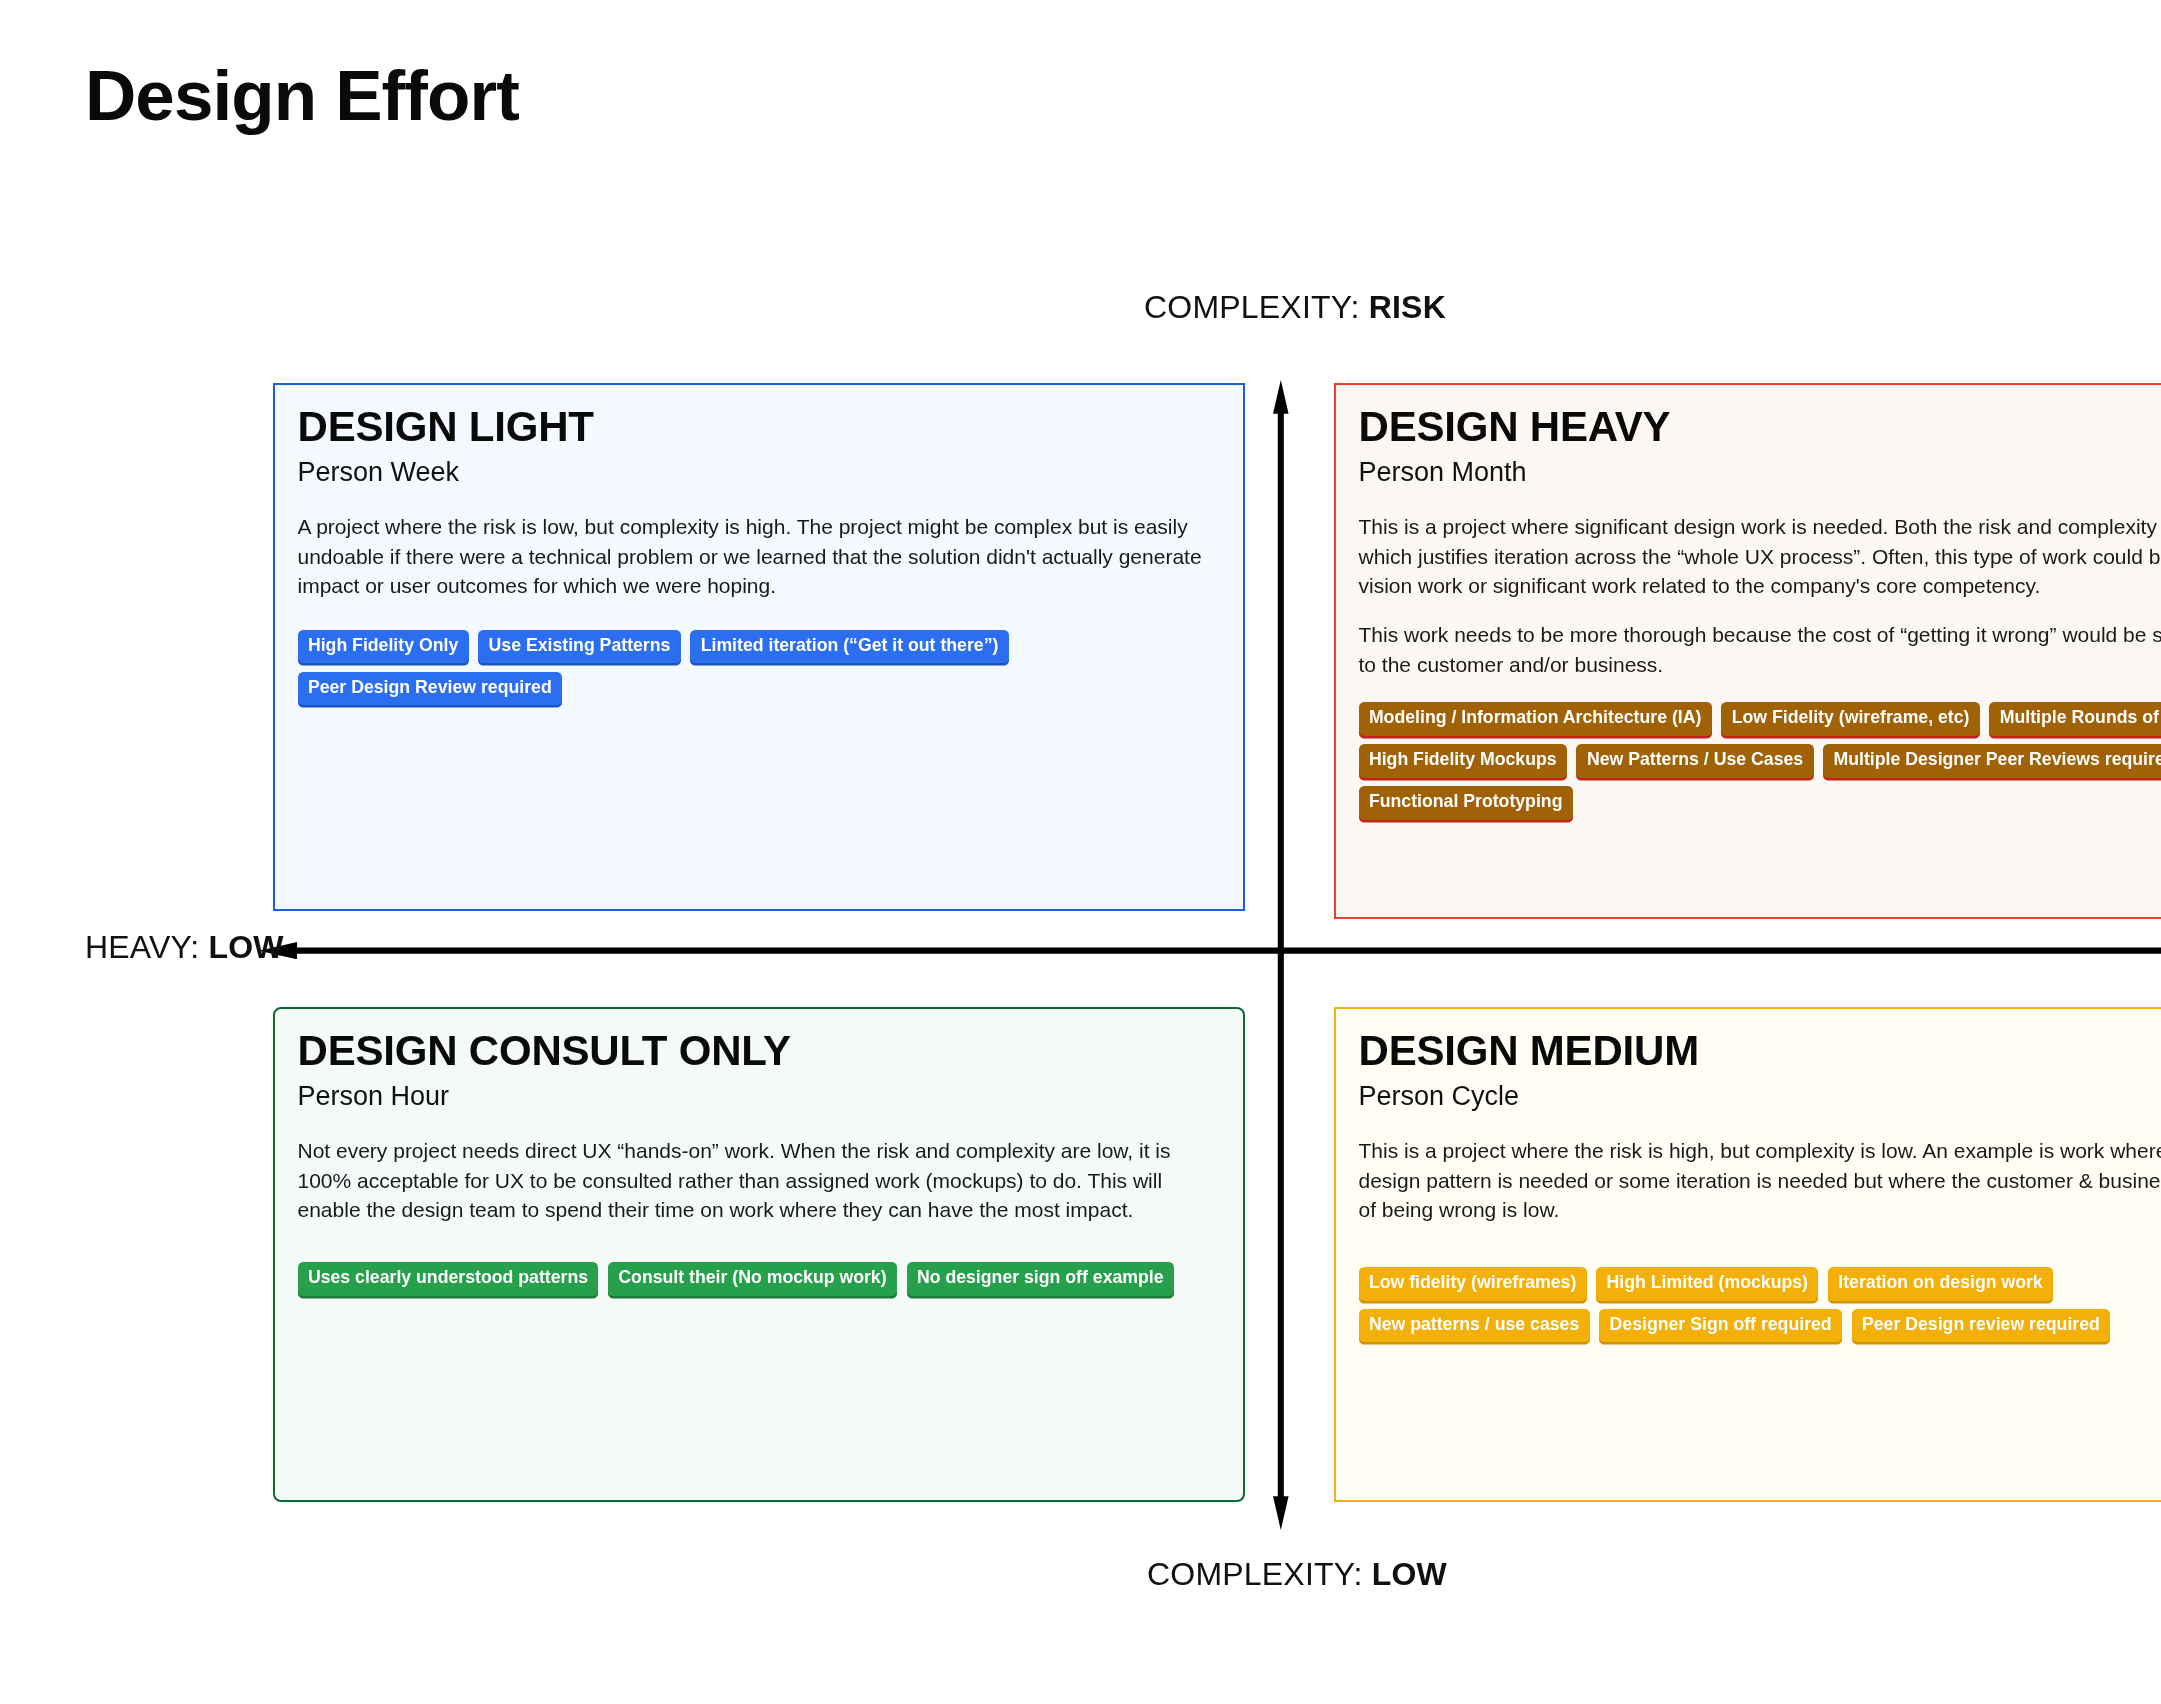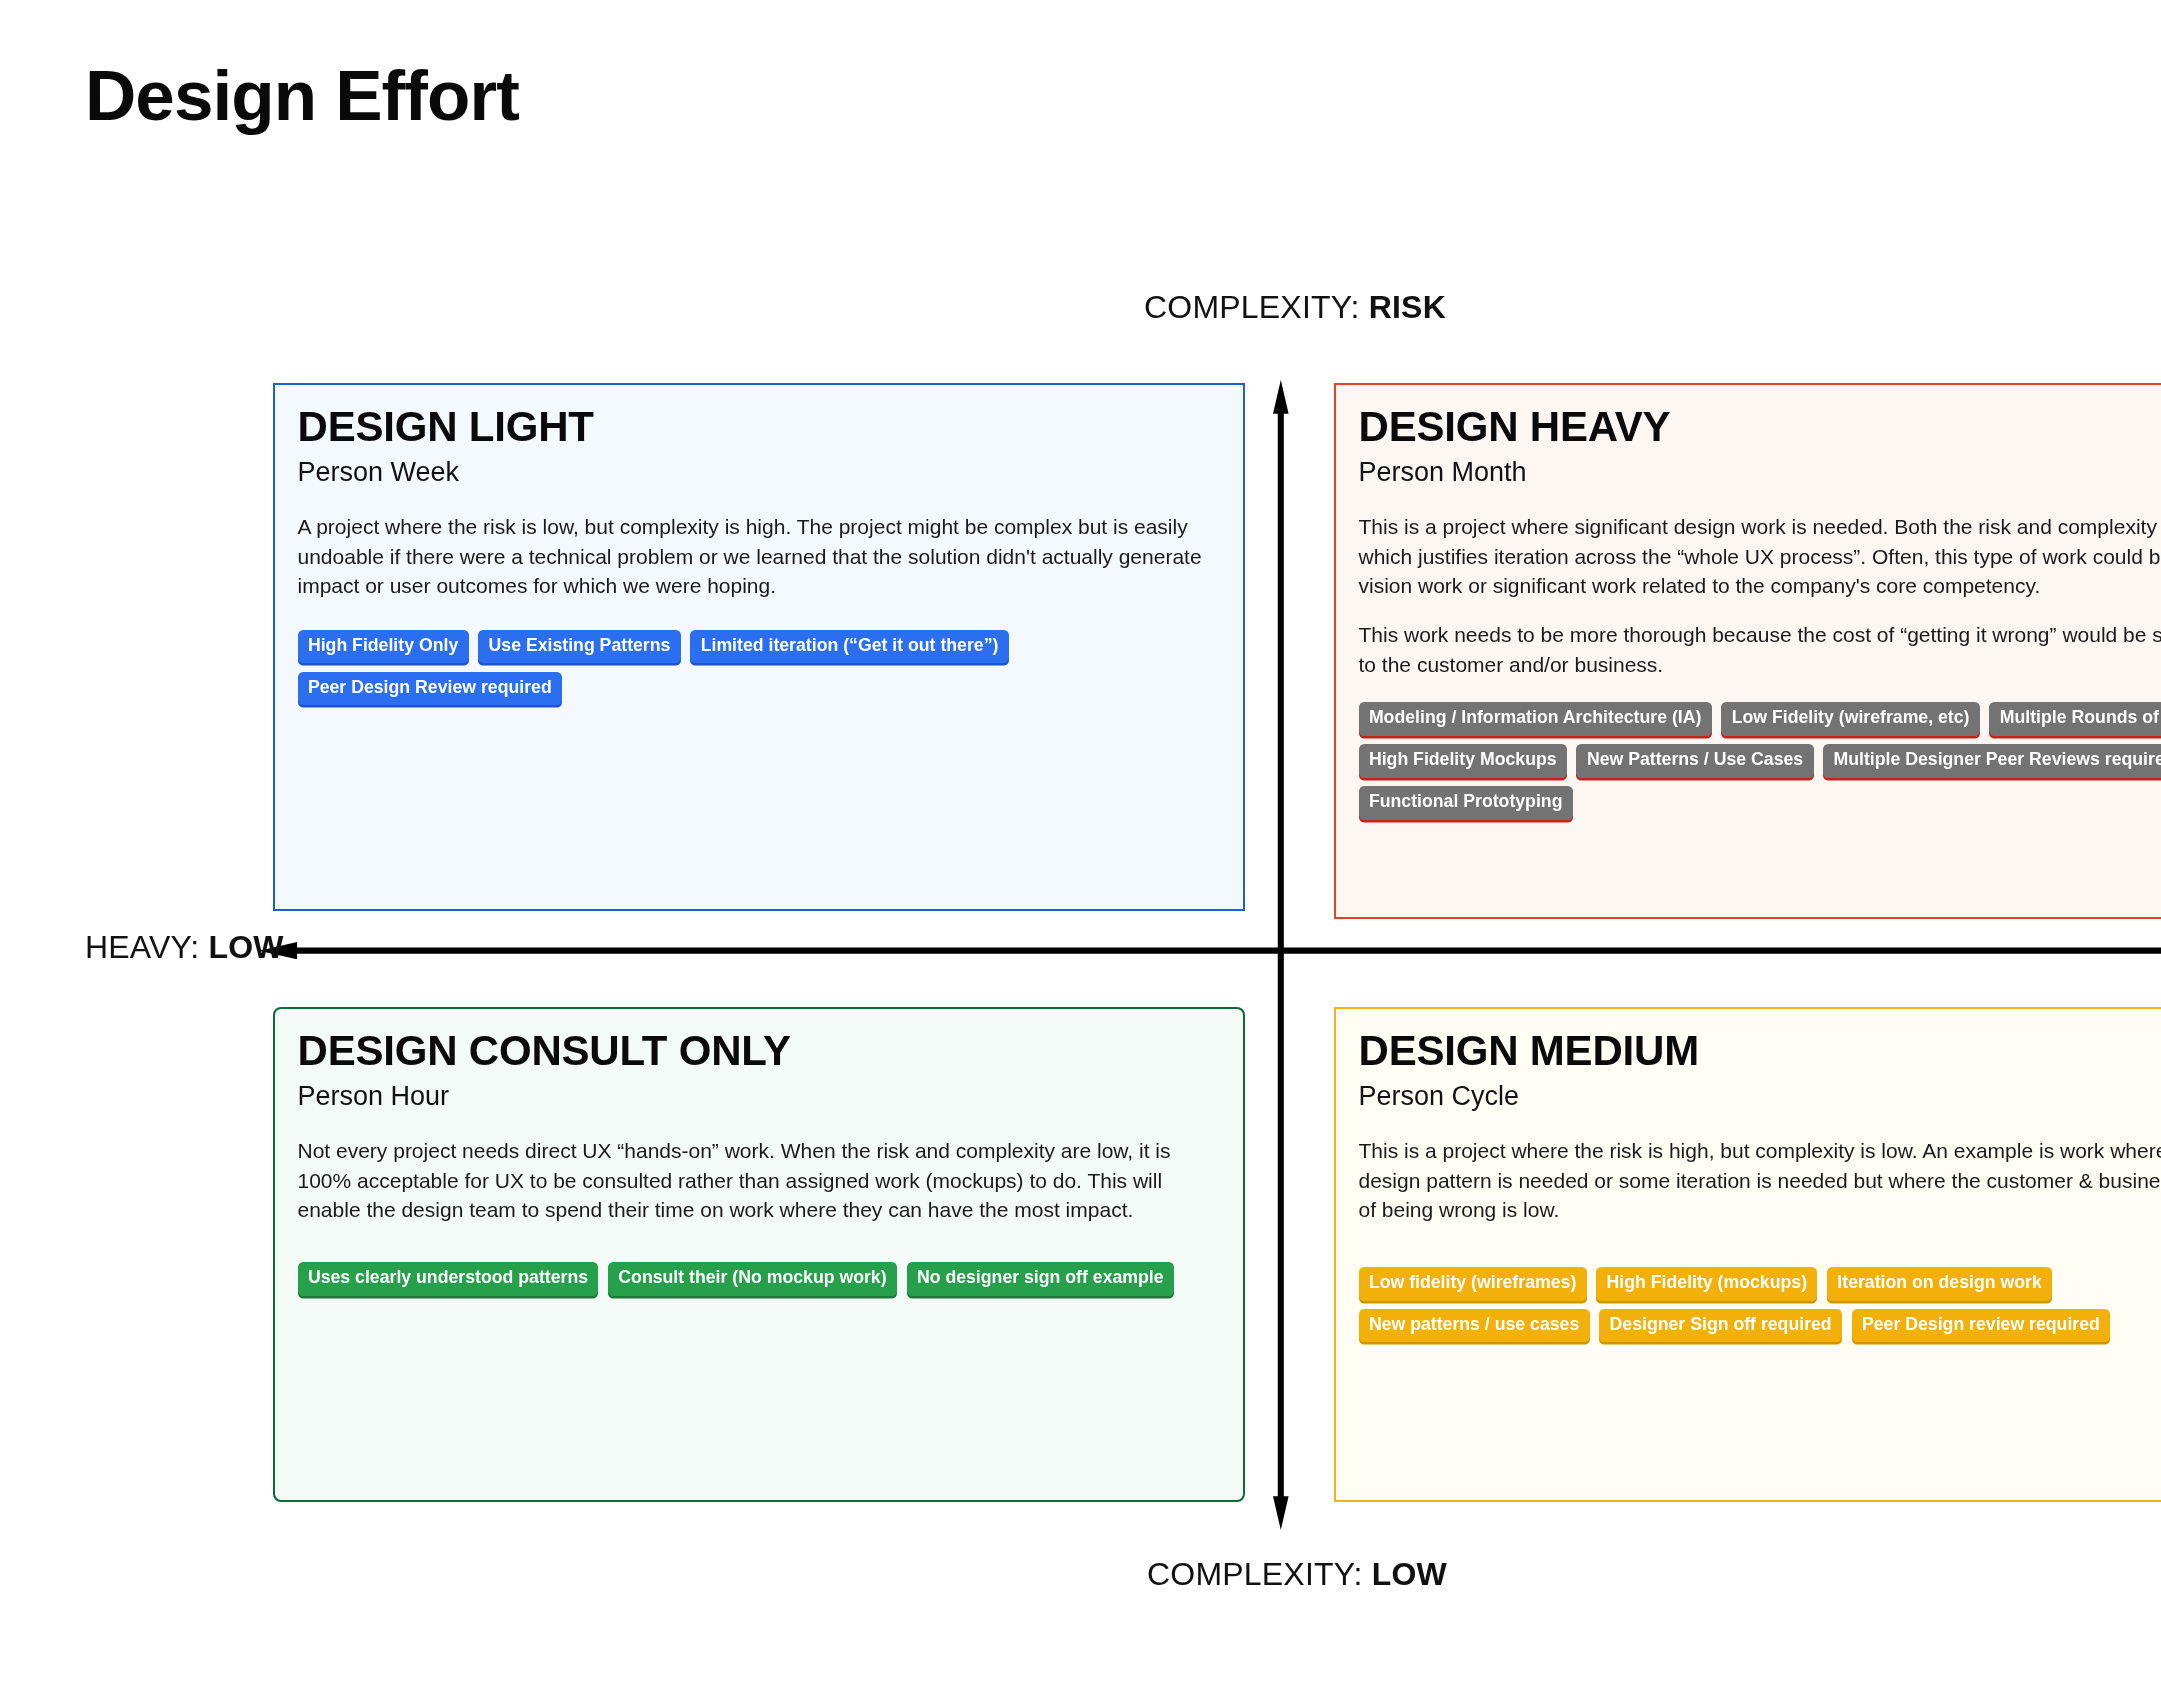--- a/index.html
+++ b/index.html
@@ -114,21 +114,21 @@
     align-items: center;
     font-size: 17.7px;
     font-weight: 700;
     color: #ffffff;
     padding: 7px 10.4px 8.6px 10.4px;
     border-radius: 5.2px;
     line-height: 1;
     white-space: nowrap;
   }
   .tag-blue   { background: #2b6ef0; box-shadow: 0 2.6px 0 #1d55c4; }
-  .tag-red    { background: #737373; box-shadow: 0 2.6px 0 #c5231a; }
+  .tag-red    { background: #a16207; box-shadow: 0 2.6px 0 #c5231a; }
   .tag-green  { background: #27a04b; box-shadow: 0 2.6px 0 #1b7a38; }
   .tag-yellow { background: #f2b008; box-shadow: 0 2.6px 0 #cf9405; }
 
   #quad-design-heavy .tag-wrap  { margin-top: 22.5px; max-width: 912px; }
   #quad-design-medium .tag-wrap { margin-top: 42px; max-width: 865px; }
   #quad-design-consult .tag-wrap{ margin-top: 37px; max-width: 916px; }
 </style>
 </head>
 <body>
 
@@ -192,21 +192,21 @@
       <span class="tag tag-green">No designer sign off example</span>
     </div>
   </div>
 
   <div class="quad" id="quad-design-medium">
     <div class="quad-title">DESIGN MEDIUM</div>
     <div class="quad-subtitle">Person Cycle</div>
     <div class="quad-body">This is a project where the risk is high, but complexity is low. An example is work where a new design pattern is needed or some iteration is needed but where the customer &amp; business impact of being wrong is low.</div>
     <div class="tag-wrap">
       <span class="tag tag-yellow">Low fidelity (wireframes)</span>
-      <span class="tag tag-yellow">High Fidelity (mockups)</span>
+      <span class="tag tag-yellow">High Limited (mockups)</span>
       <span class="tag tag-yellow">Iteration on design work</span>
       <span class="tag tag-yellow">New patterns / use cases</span>
       <span class="tag tag-yellow">Designer Sign off required</span>
       <span class="tag tag-yellow">Peer Design review required</span>
     </div>
   </div>
 
 </div>
 
 

